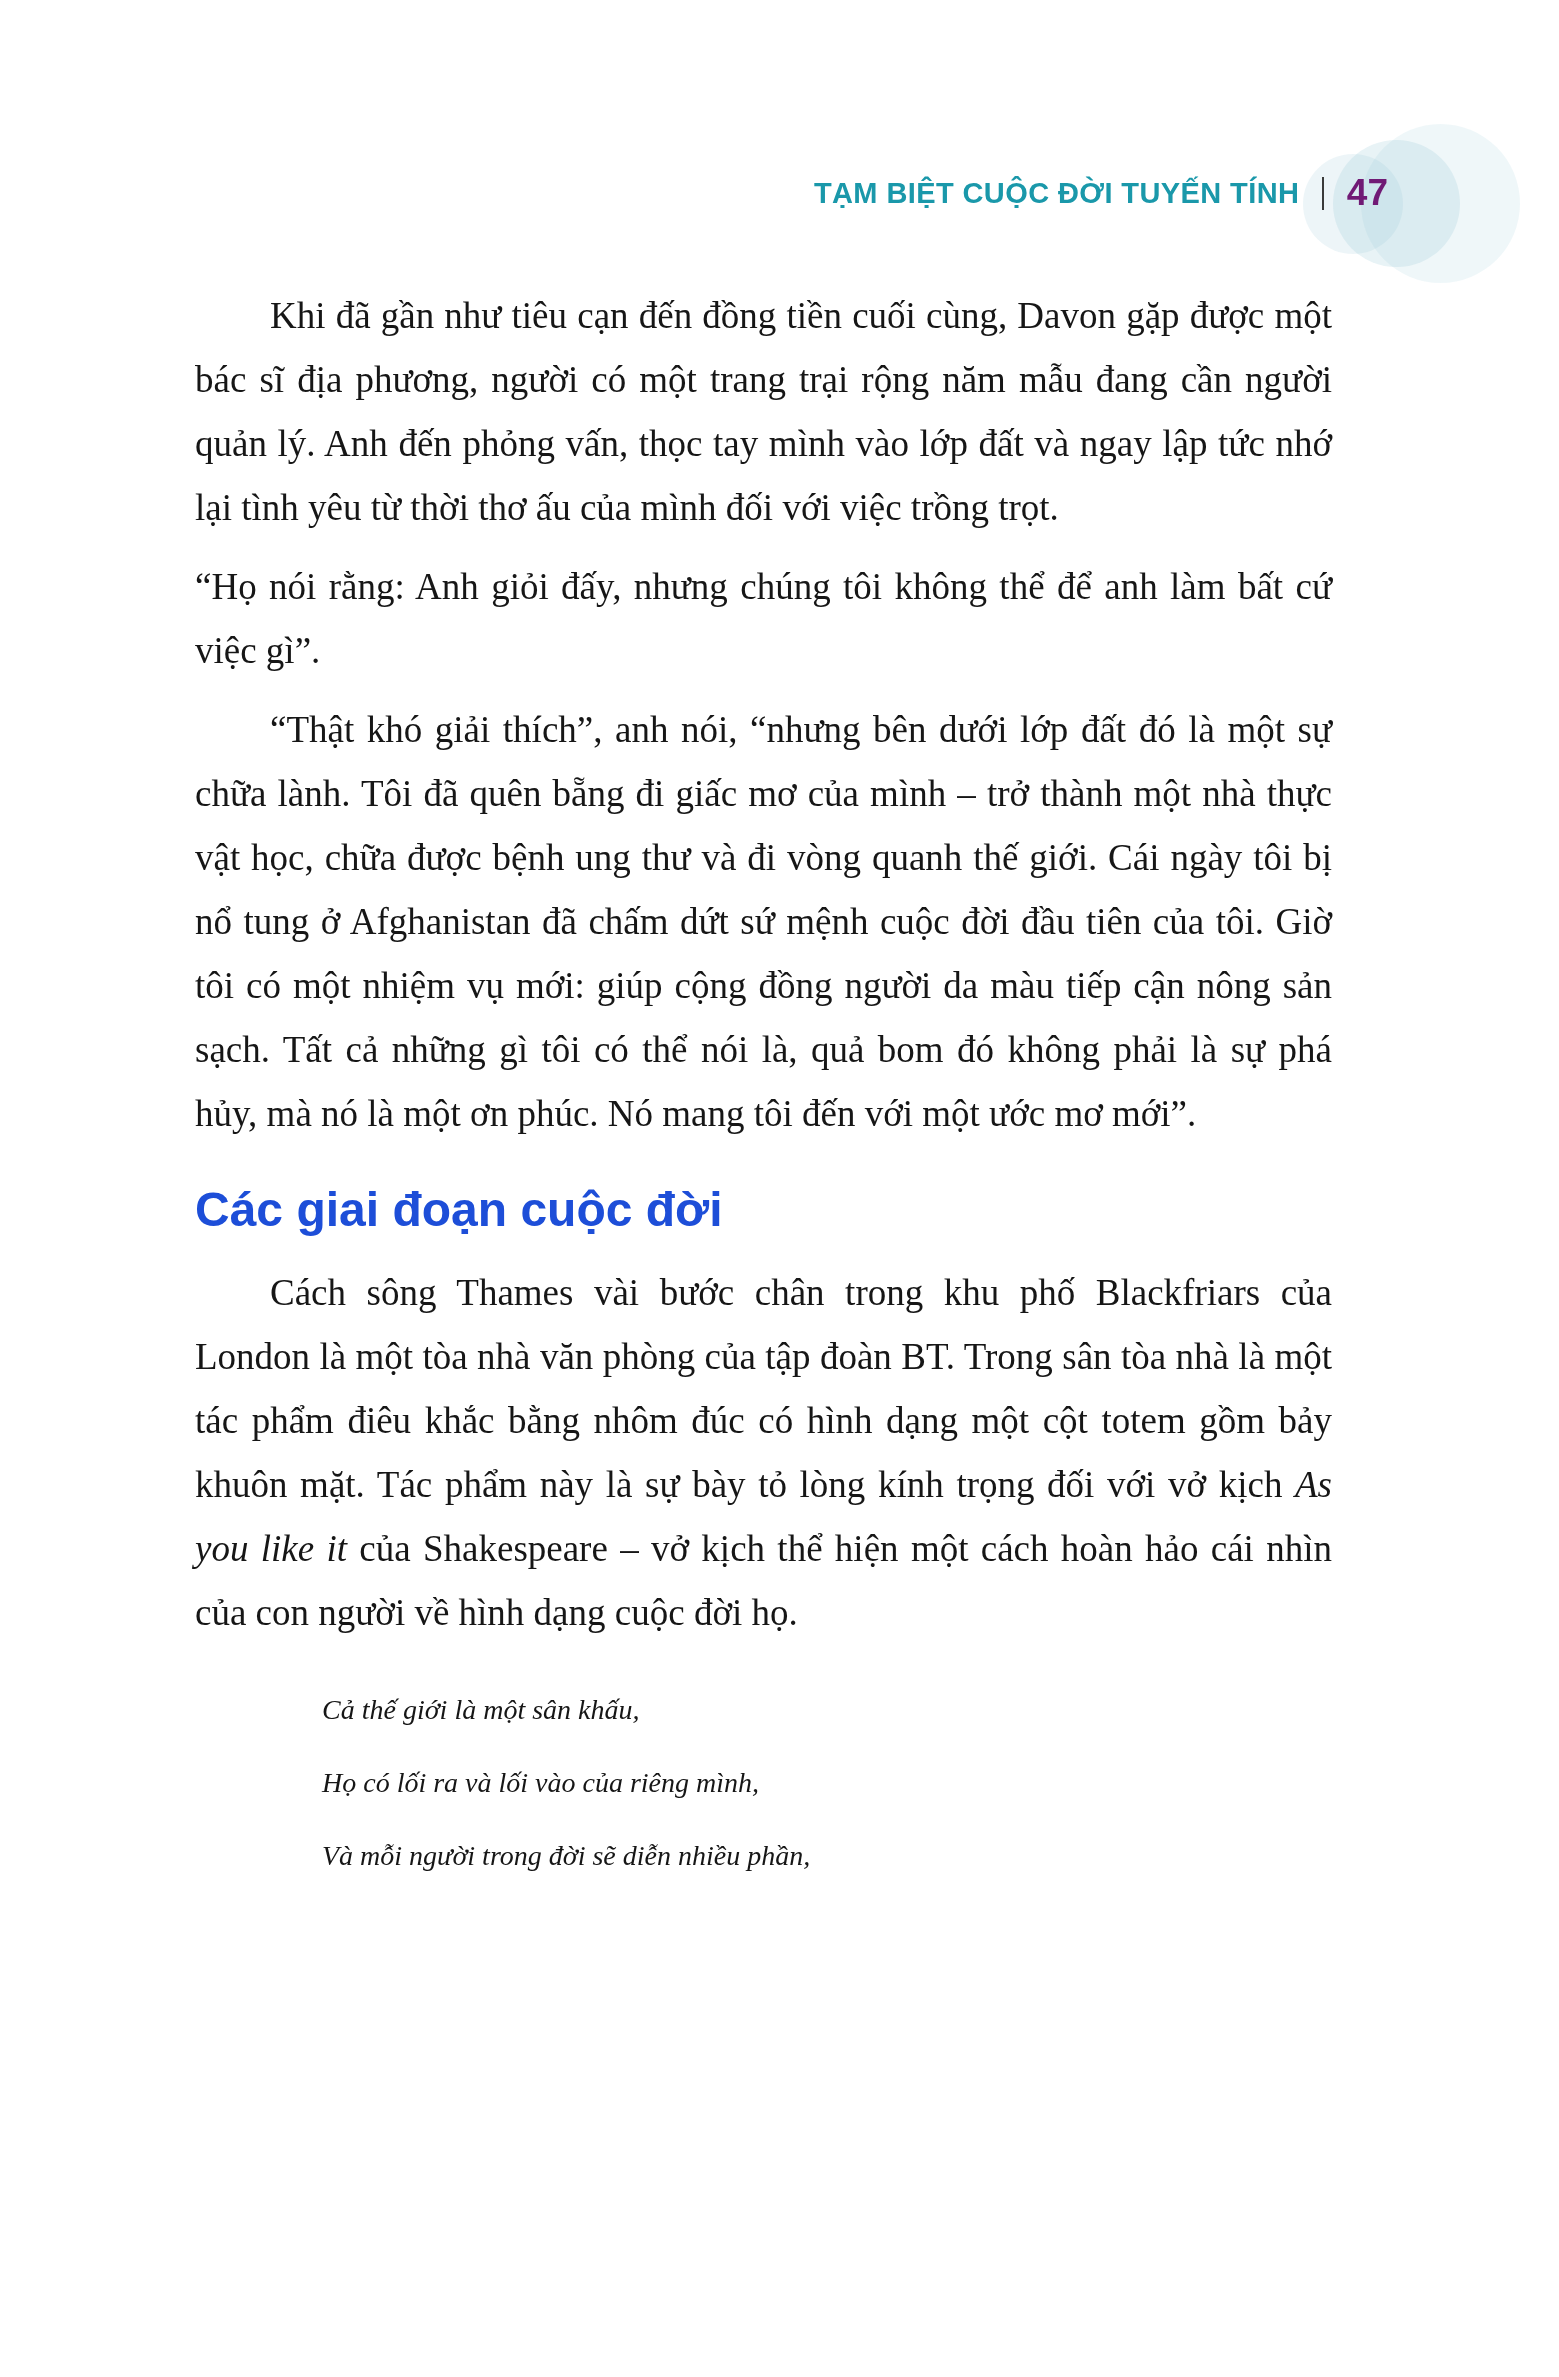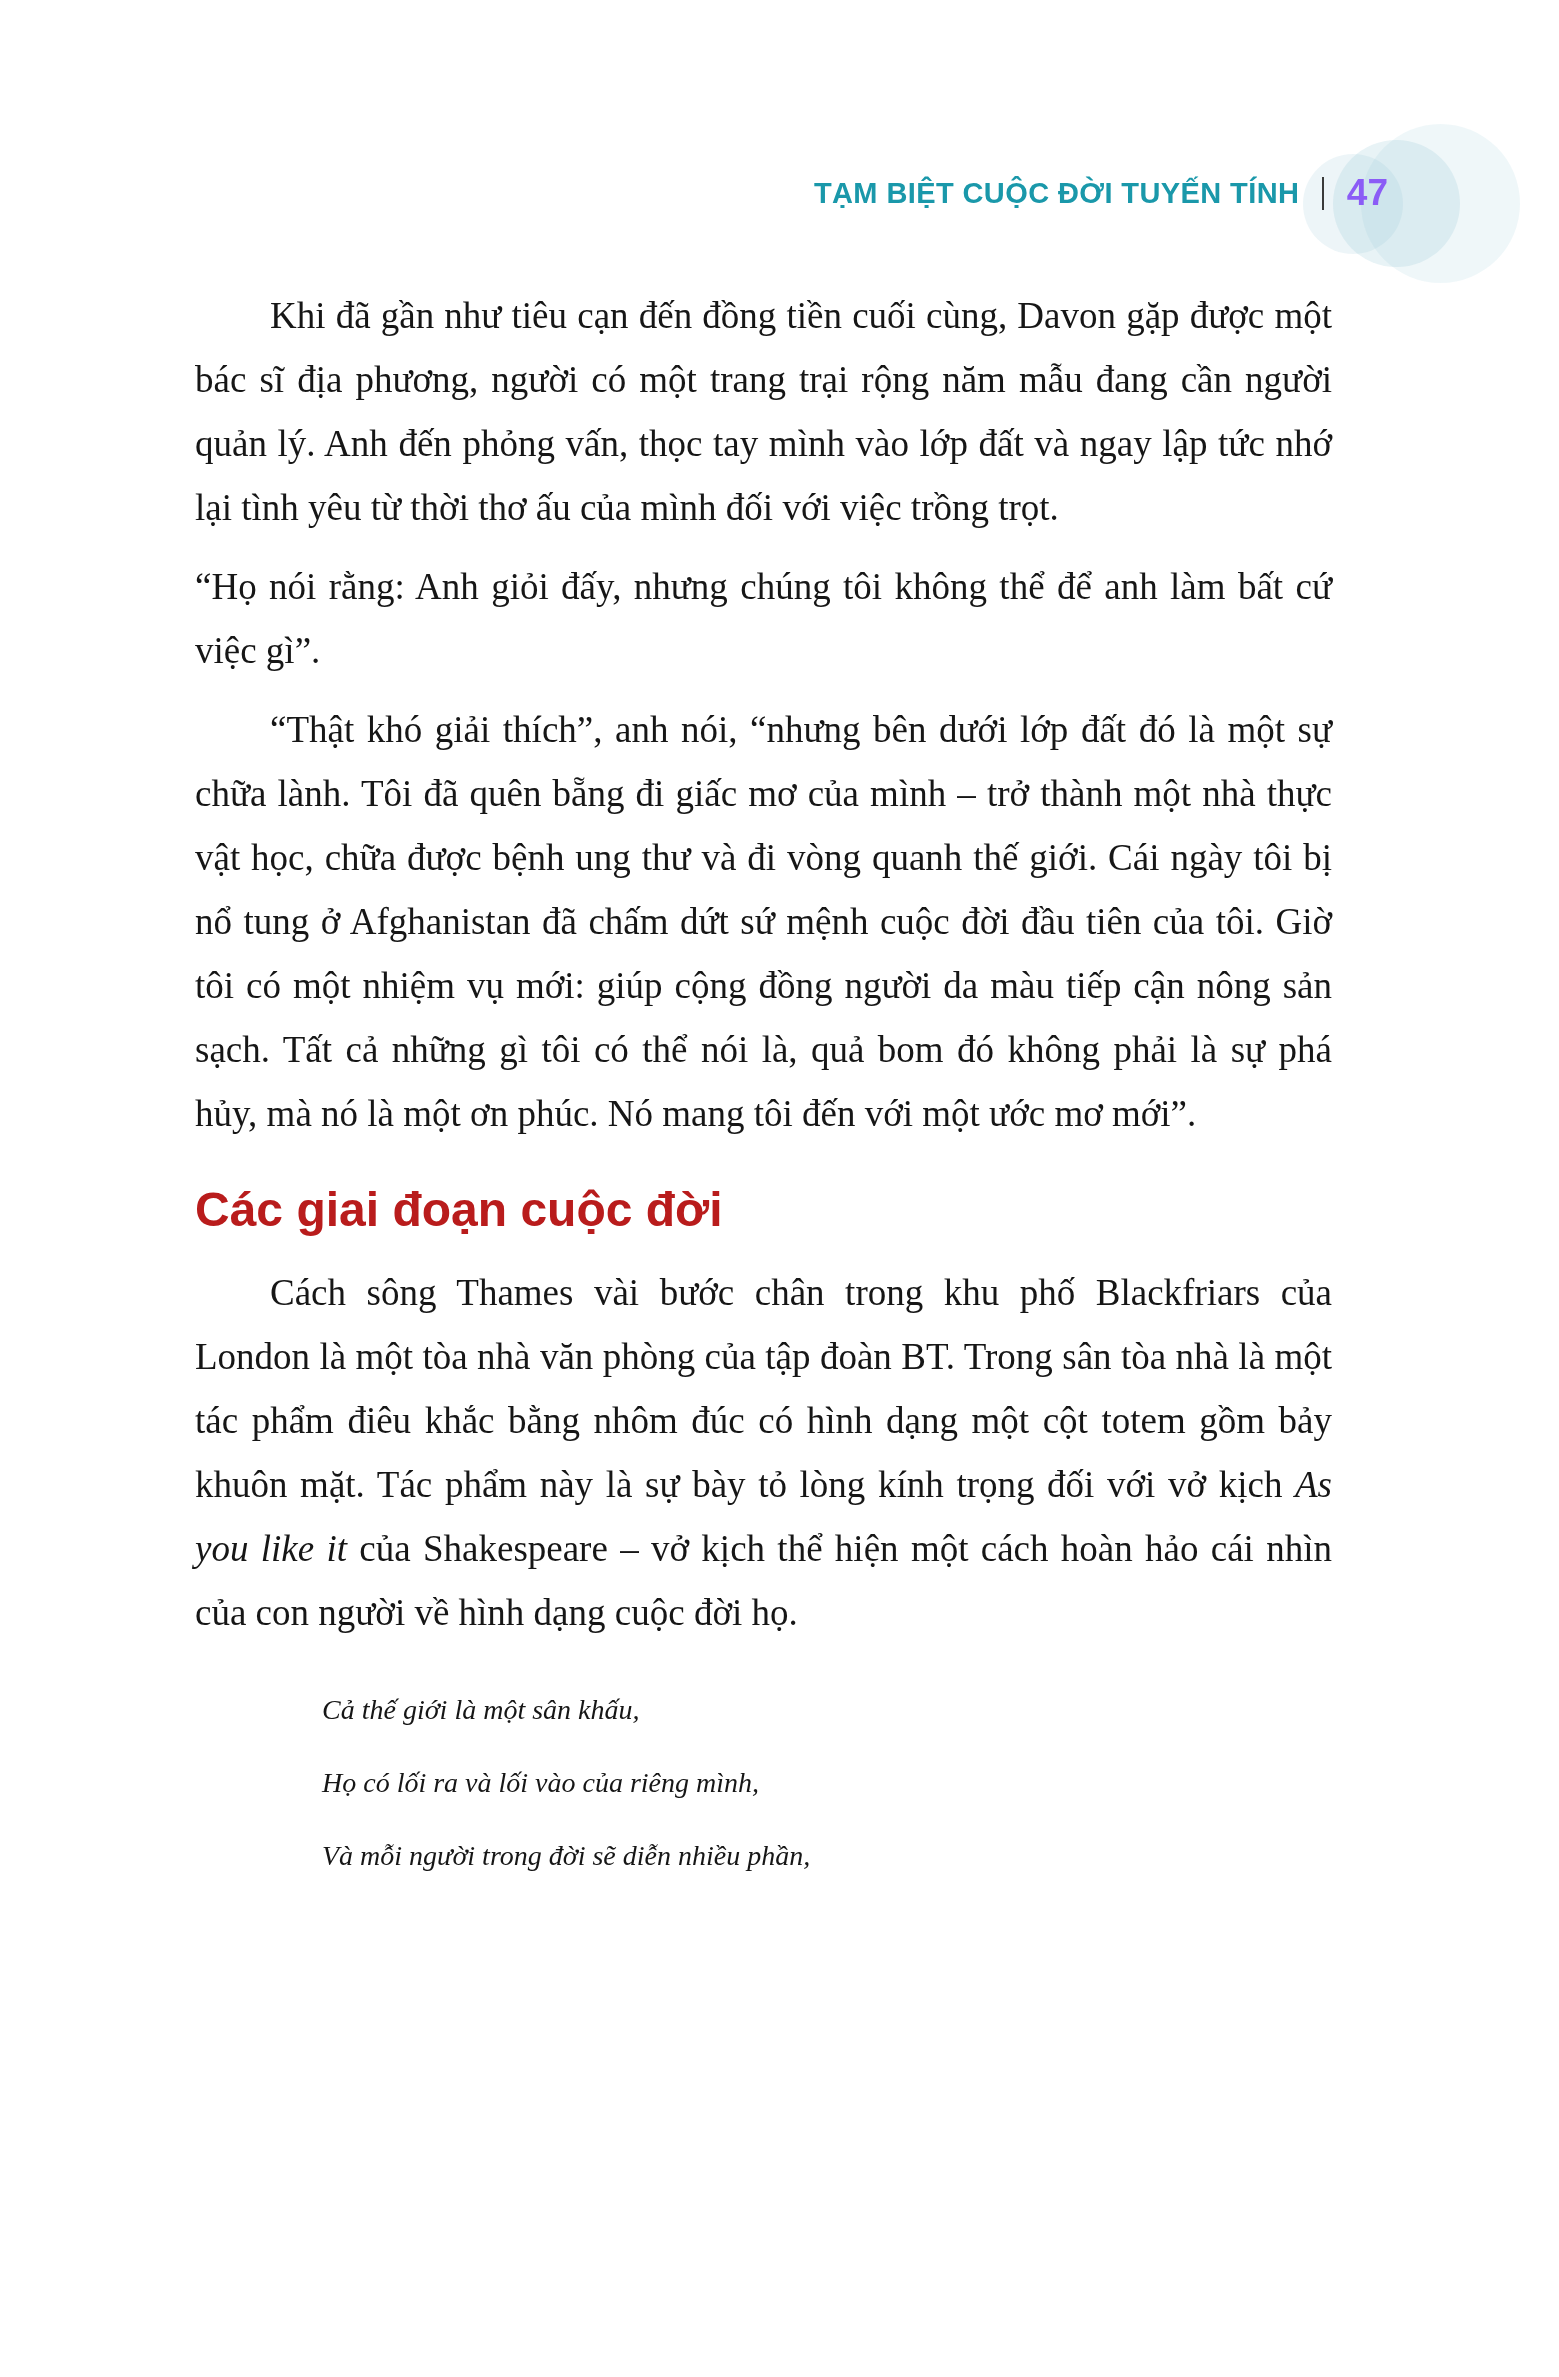--- a/index.html
+++ b/index.html
@@ -36,21 +36,21 @@
     letter-spacing:0.4px;
   }
   .rh-sep{
     display:inline-block;
     width:2.5px;
     height:33px;
     background:#3b3b3b;
     margin:0 22.5px;
   }
   .rh-num{
-    color:#8b5cf6;
+    color:#701a75;
     font-size:37px;
     font-weight:700;
   }
 
   
   .content{
     position:absolute;
     top:284px;
     left:195px;
     width:1137px;
@@ -64,21 +64,21 @@
   }
   .body-par.no-indent{text-indent:0;}
   .body-par em{font-style:italic;}
 
   .section-heading{
     margin:35px 0 22px 0;
     font-family:"Liberation Sans", sans-serif;
     font-weight:700;
     font-size:48px;
     line-height:58px;
-    color:#b91c1c;
+    color:#1d4ed8;
     text-indent:0;
   }
 
   .poem{margin-top:28px;}
   .poem-line{
     margin-left:127px;
     font-style:italic;
     font-size:28px;
     line-height:73px;
   }

